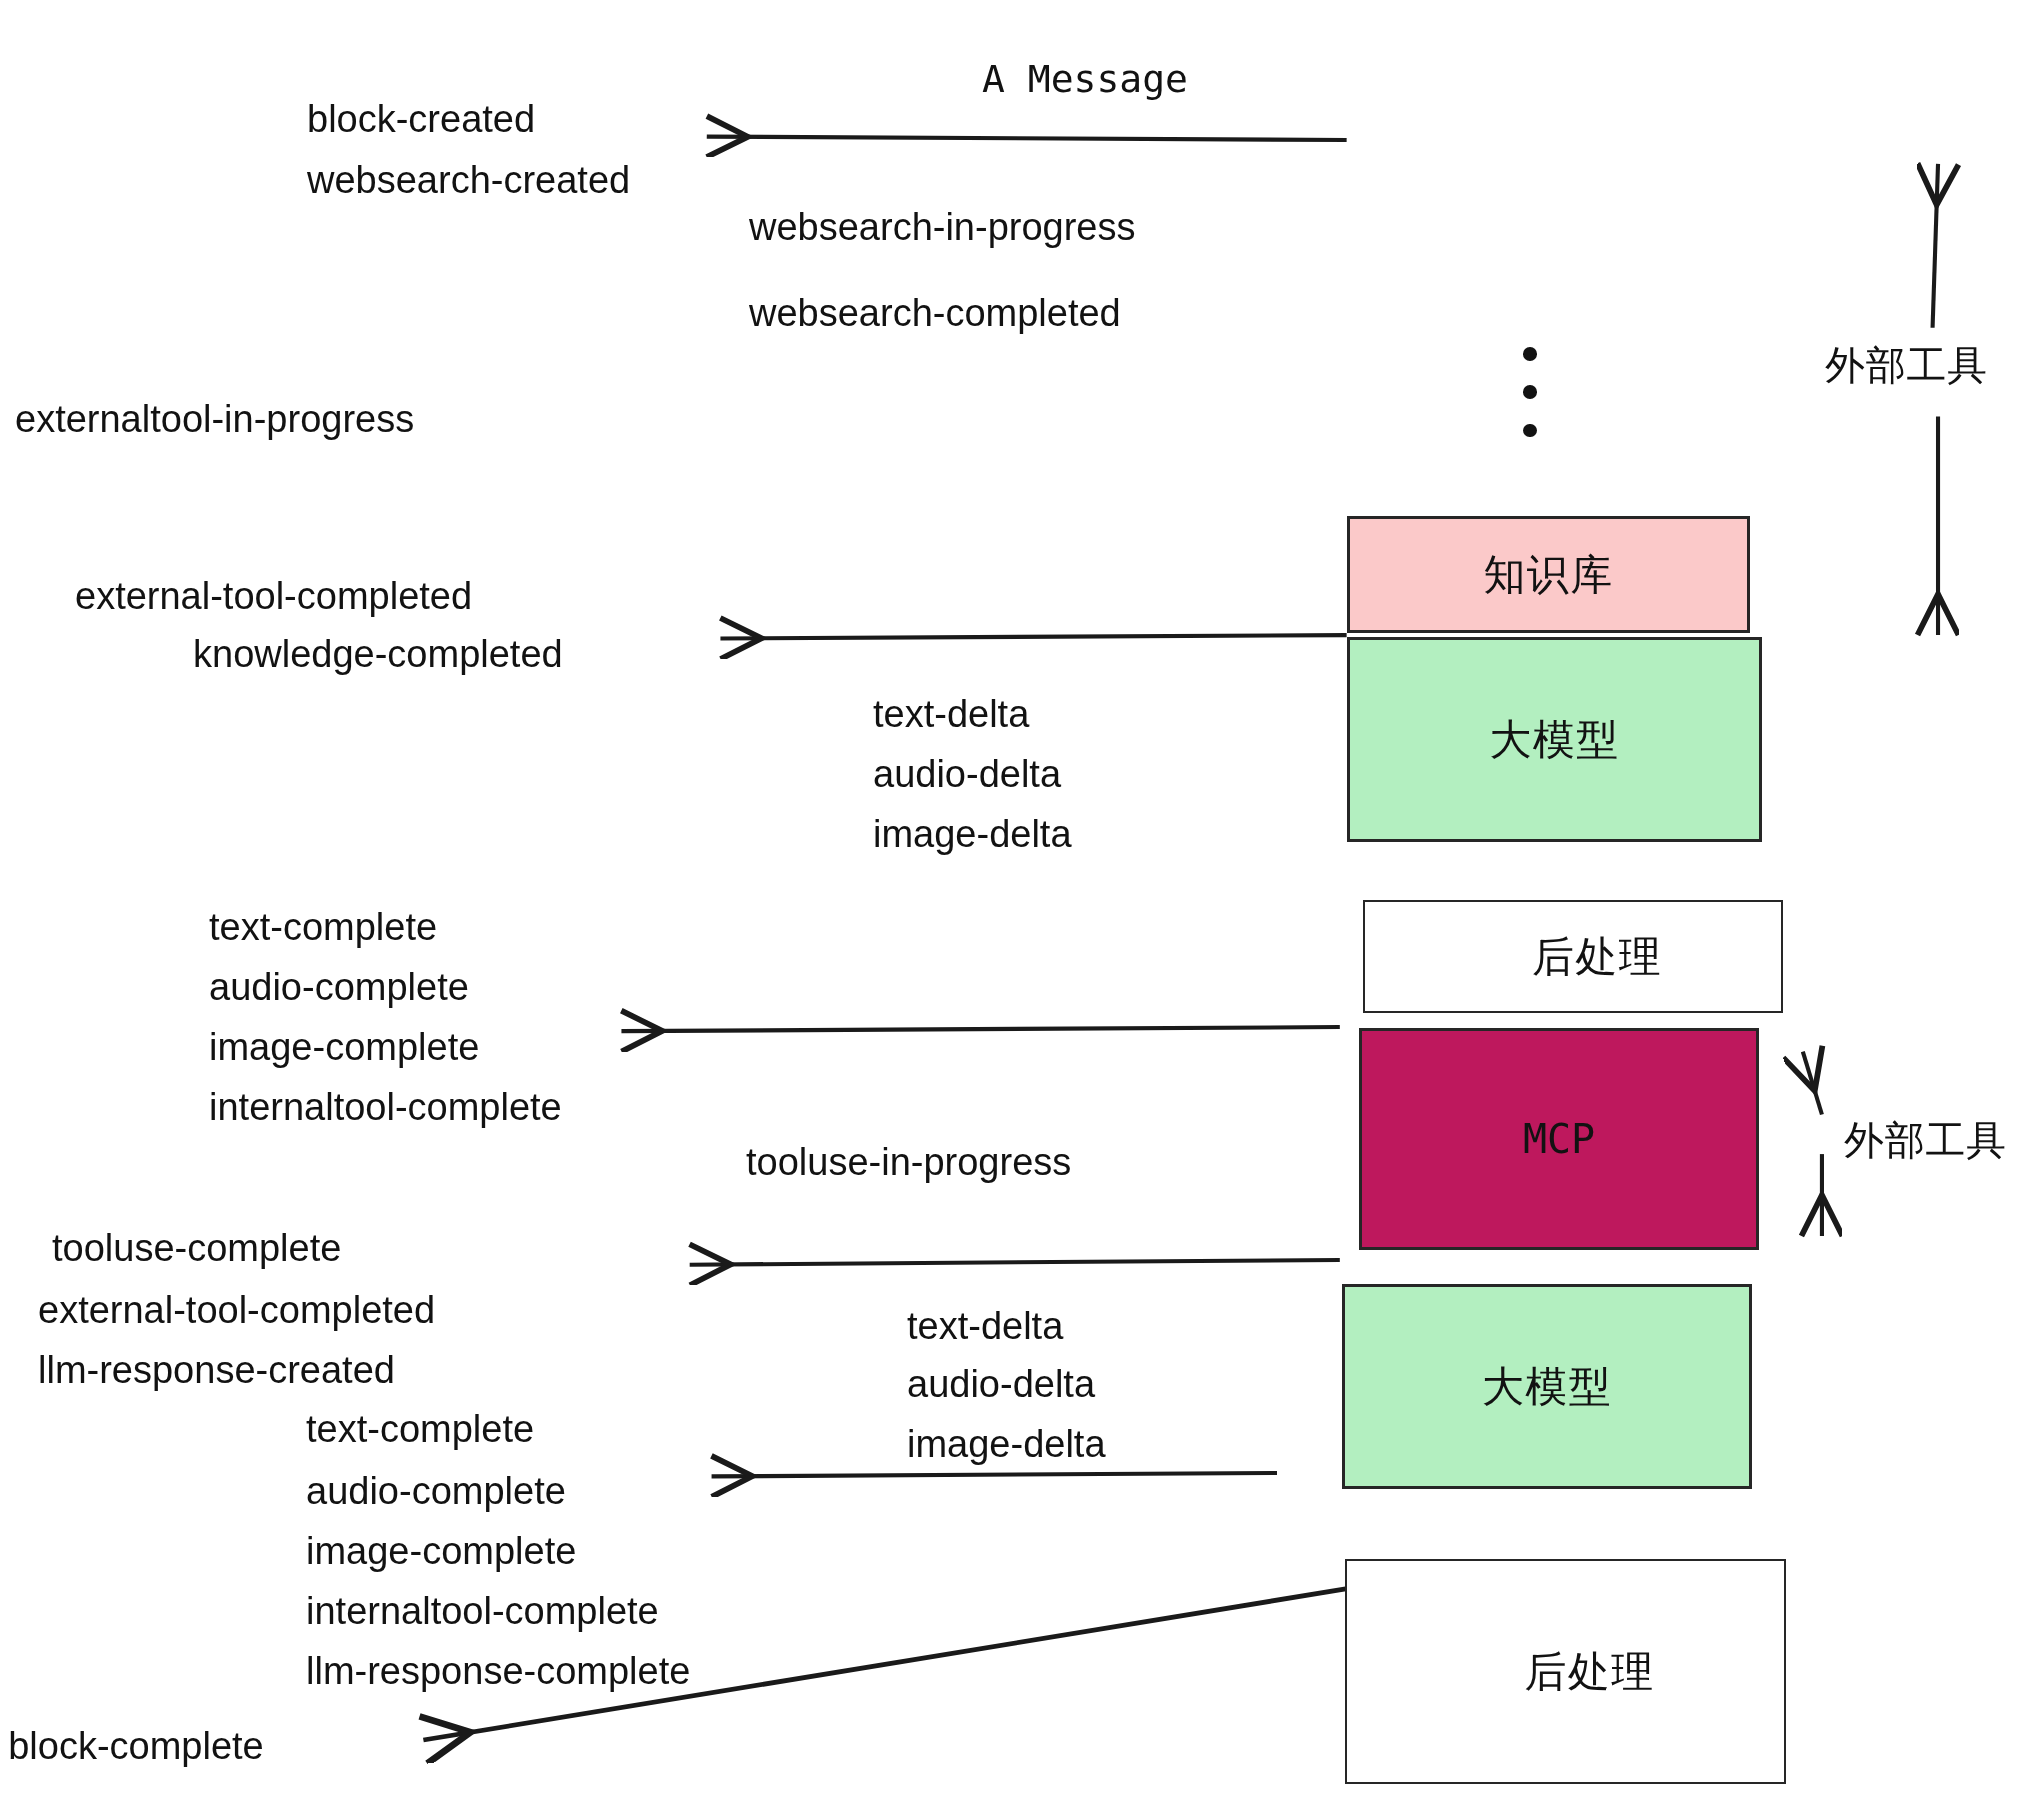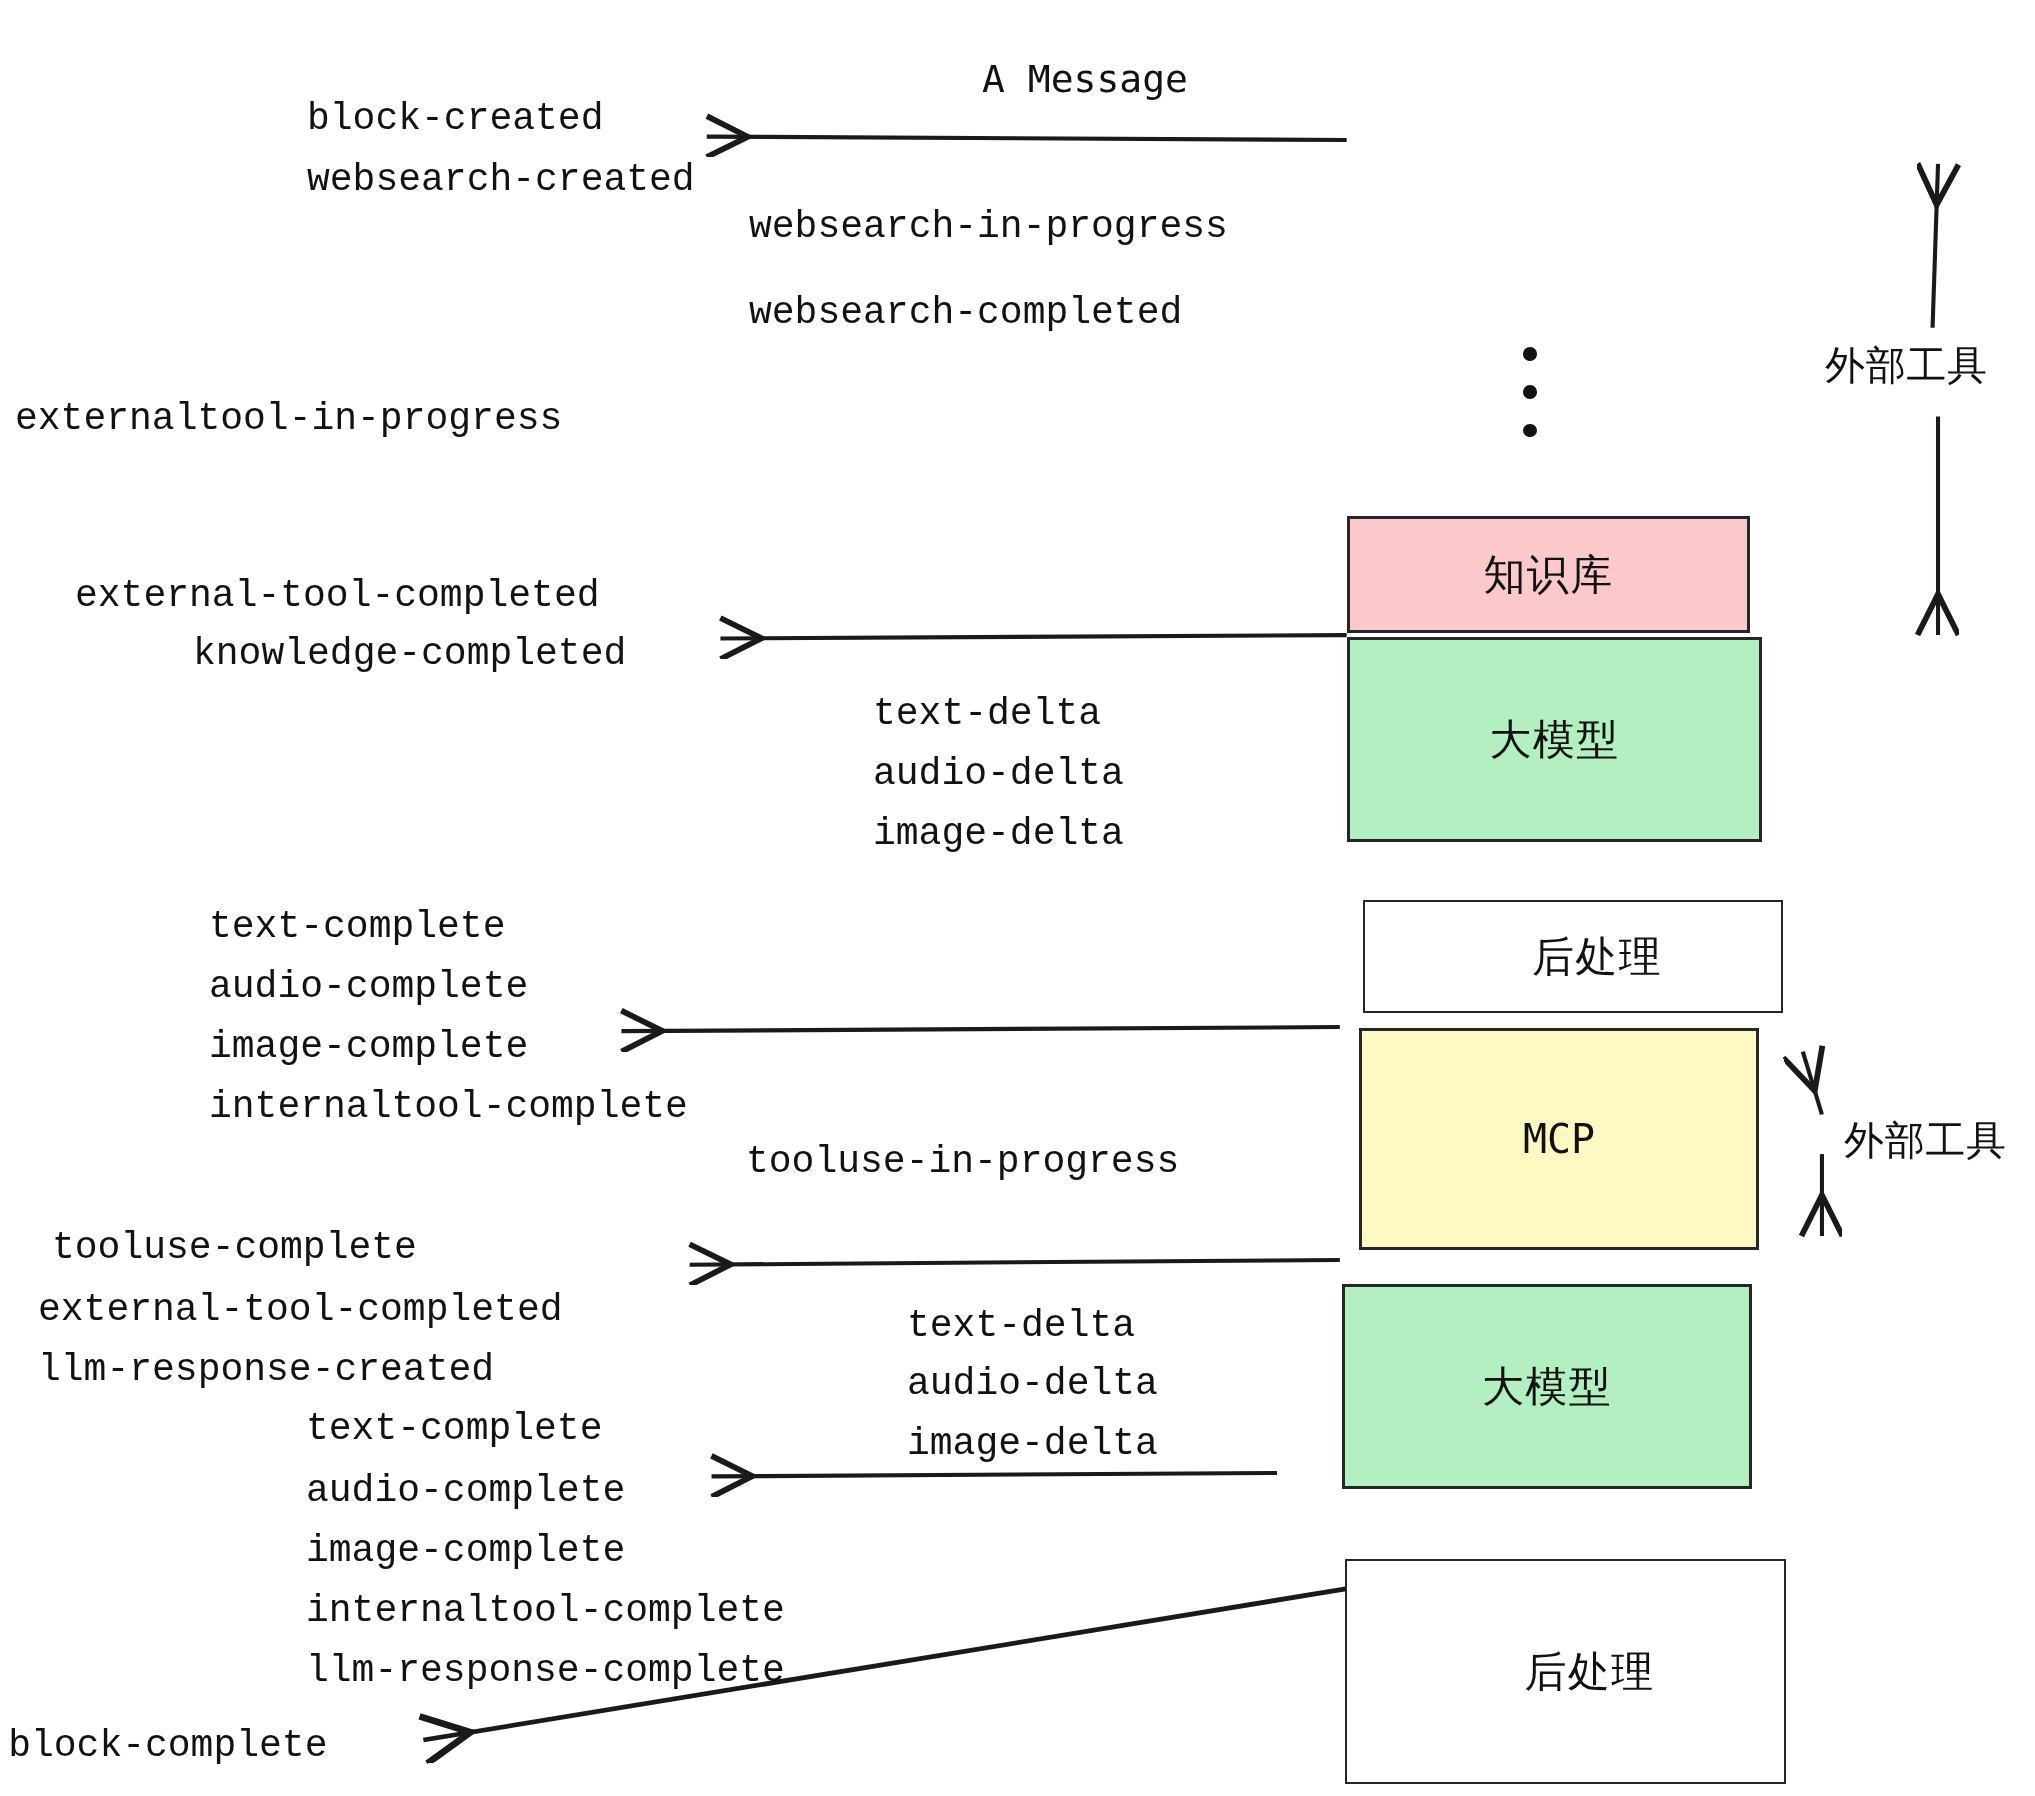--- a/index.html
+++ b/index.html
@@ -11,21 +11,21 @@
     position: relative;
     width: 2035px;
     height: 1796px;
     background: #ffffff;
     overflow: hidden;
     font-family: "DejaVu Sans Mono", monospace;
   }
   
   .evt {
     position: absolute;
-    font-family: Liberation Mono, monospace;
+    font-family: Liberation Sans, sans-serif;
     font-size: 38px;
     line-height: 1.0;
     color: #121212;
     white-space: nowrap;
     letter-spacing: 0px;
   }
 
   .title {
     position: absolute;
     font-family: "DejaVu Sans Mono", "Liberation Mono", monospace;
@@ -42,21 +42,21 @@
     display: flex;
     align-items: center;
     justify-content: center;
     font-family: "DejaVu Sans", "Liberation Sans", sans-serif;
     font-size: 42px;
     color: #121212;
     letter-spacing: 1.4px;
   }
   .node.pink  { background: #FBC9C9; }
   .node.green { background: #B3EFC0; }
-  .node.yellow{ background: #fef9c3; }
+  .node.yellow{ background: #be185d; }
   .node.white { background: #FFFFFF; border-width: 2.7px; padding-left: 48px; }
   .node.mono {
     font-family: "DejaVu Sans Mono", "Liberation Mono", monospace;
     font-size: 40px;
     letter-spacing: 0px;
   }
 
   
   .side-label {
     position: absolute;

